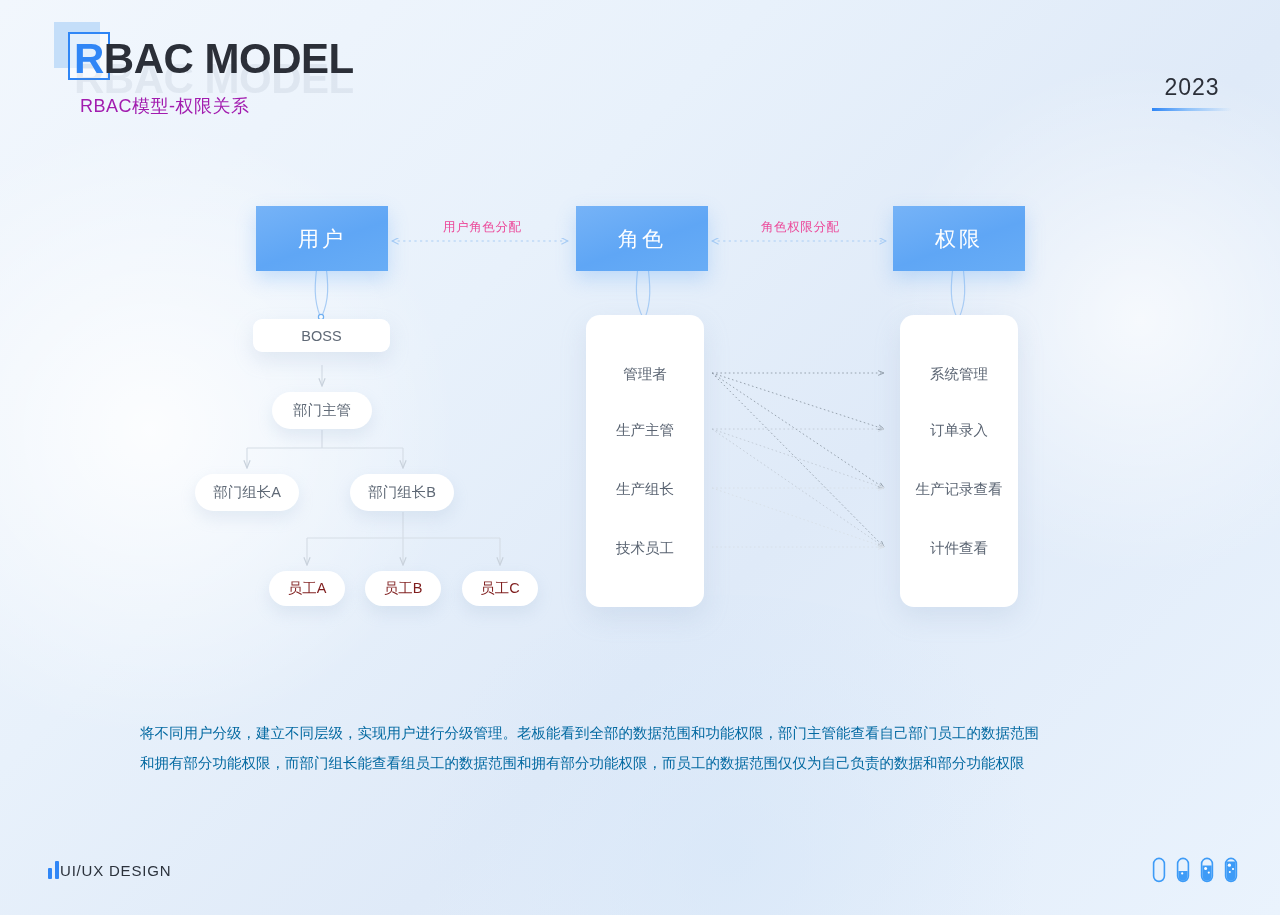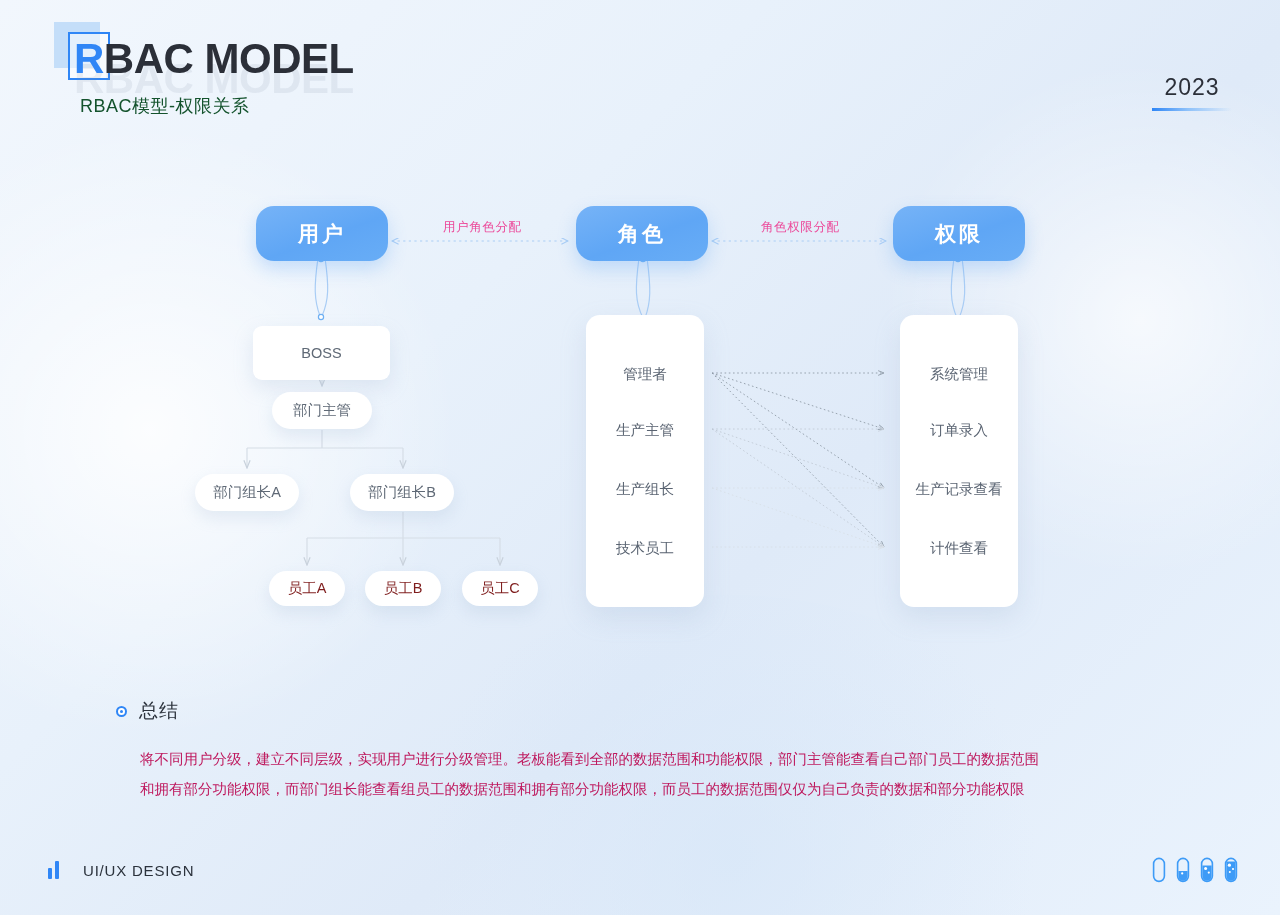--- a/index.html
+++ b/index.html
@@ -51,42 +51,42 @@
     font-size: 42px; font-weight: bold; letter-spacing: -.5px;
     color: #2b2f38; line-height: 1;
   }
   .logo-ghost {
     position: absolute; left: 22px; top: 30px; z-index: 1;
     font-size: 42px; font-weight: bold; letter-spacing: -.5px;
     color: rgba(120,140,165,.13); line-height: 1; white-space: nowrap;
   }
   .header-sub {
     margin-top: 14px; margin-left: 28px;
-    font-size: 18px; color: #14532d; letter-spacing: .5px;
+    font-size: 18px; color: #a21caf; letter-spacing: .5px;
   }
 
   .year-wrap { position: absolute; right: 48px; top: 56px; text-align: center; }
   .year-text { font-size: 23px; color: #2b2f38; letter-spacing: 1px; margin-top: 18px; }
   .year-bar {
     margin-top: 7px; width: 80px; height: 3px;
     background: linear-gradient(90deg, #2f86f6 0%, #8fc2fa 45%, rgba(255,255,255,0) 100%);
   }
 
   
   .canvas { position: absolute; left: 0; top: 0; width: 1280px; height: 915px; }
   .canvas-svg { position: absolute; left: 0; top: 0; width: 1280px; height: 915px; pointer-events: none; }
 
   
   .topbox {
-    position: absolute; width: 132px; height: 55px;
-    border-radius: 18px;
+    position: absolute; width: 132px; height: 65px;
+    border-radius: 0;
     background: linear-gradient(160deg, #76b3f7 0%, #5fa6f5 55%, #68adf6 100%);
     box-shadow: 0 8px 18px rgba(95,166,245,.30);
     display: flex; align-items: center; justify-content: center;
-    color: #ffffff; font-size: 21px; font-weight: bold; letter-spacing: 3px;
+    color: #ffffff; font-size: 21px; font-weight: normal; letter-spacing: 3px;
   }
   #topbox-user { left: 256px; top: 206px; }
   #topbox-role { left: 576px; top: 206px; }
   #topbox-perm { left: 893px; top: 206px; }
 
   .link-label {
     position: absolute; font-size: 12.5px; color: #ec4899;
     letter-spacing: .6px; white-space: nowrap;
   }
   #label-user-role { left: 443px; top: 219px; }
@@ -114,21 +114,21 @@
   .node.boss {
     border-radius: 9px;
     box-shadow: 0 8px 20px rgba(150,175,205,.22);
   }
   .node.pill {
     border-radius: 999px;
     box-shadow: 0 7px 16px rgba(150,175,205,.20);
   }
   .node.faint { color: #7f1d1d; }
 
-  #node-boss     { left: 253px; top: 326px; width: 137px; height: 54px; }
+  #node-boss     { left: 253px; top: 319px; width: 137px; height: 33px; }
   #node-mgr      { left: 272px; top: 392px; width: 100px; height: 37px; }
   #node-leadA    { left: 195px; top: 474px; width: 104px; height: 37px; }
   #node-leadB    { left: 350px; top: 474px; width: 104px; height: 37px; }
   #node-empA     { left: 269px; top: 571px; width: 76px; height: 35px; }
   #node-empB     { left: 365px; top: 571px; width: 76px; height: 35px; }
   #node-empC     { left: 462px; top: 571px; width: 76px; height: 35px; }
 
   
   .summary { position: absolute; left: 116px; top: 698px; width: 1070px; }
   .summary-head { display: flex; align-items: center; gap: 12px; }
@@ -137,28 +137,28 @@
     border: 2px solid #2f86f6; background: #ffffff;
     position: relative; flex: none;
   }
   .bullet-icon::after {
     content: ""; position: absolute; left: 2px; top: 2px;
     width: 3px; height: 3px; border-radius: 50%; background: #2f86f6;
   }
   .summary-title { font-size: 19px; color: #2b323c; letter-spacing: 1px; }
   .summary-body {
     margin-top: 20px; margin-left: 24px;
-    font-size: 14.5px; line-height: 30px; color: #be185d;
+    font-size: 14.5px; line-height: 30px; color: #0369a1;
   }
   .summary-body p { white-space: nowrap; }
 
   
   .footer-left {
     position: absolute; left: 48px; bottom: 36px;
-    display: flex; align-items: center; gap: 24px; margin-top: 32px;
+    display: flex; align-items: center; gap: 1px; margin-top: 32px;
   }
   .bars { display: flex; align-items: flex-end; gap: 3px; height: 18px; }
   .bars i { display: block; width: 4px; background: #2f86f6; border-radius: 1px; }
   .bars i:nth-child(1) { height: 11px; }
   .bars i:nth-child(2) { height: 18px; }
   .footer-text { font-size: 15px; color: #2b323c; letter-spacing: .8px; }
 
   .footer-right { position: absolute; right: 42px; bottom: 32px; display: flex; gap: 10px; }
 </style>
 </head>
@@ -288,24 +288,20 @@
 
   <div class="card" id="card-perms">
     <div class="card-item" style="top:50px">系统管理</div>
     <div class="card-item" style="top:106px">订单录入</div>
     <div class="card-item" style="top:165px">生产记录查看</div>
     <div class="card-item" style="top:224px">计件查看</div>
   </div>
 </div>
 
 <div class="summary">
-  <div class="summary-head">
-    <span class="bullet-icon"></span>
-    <span class="summary-title">总结</span>
-  </div>
   <div class="summary-body">
     <p>将不同用户分级，建立不同层级，实现用户进行分级管理。老板能看到全部的数据范围和功能权限，部门主管能查看自己部门员工的数据范围</p>
     <p>和拥有部分功能权限，而部门组长能查看组员工的数据范围和拥有部分功能权限，而员工的数据范围仅仅为自己负责的数据和部分功能权限</p>
   </div>
 </div>
 
 <div class="footer-left">
   <span class="bars">
       <i></i>
       <i></i>

